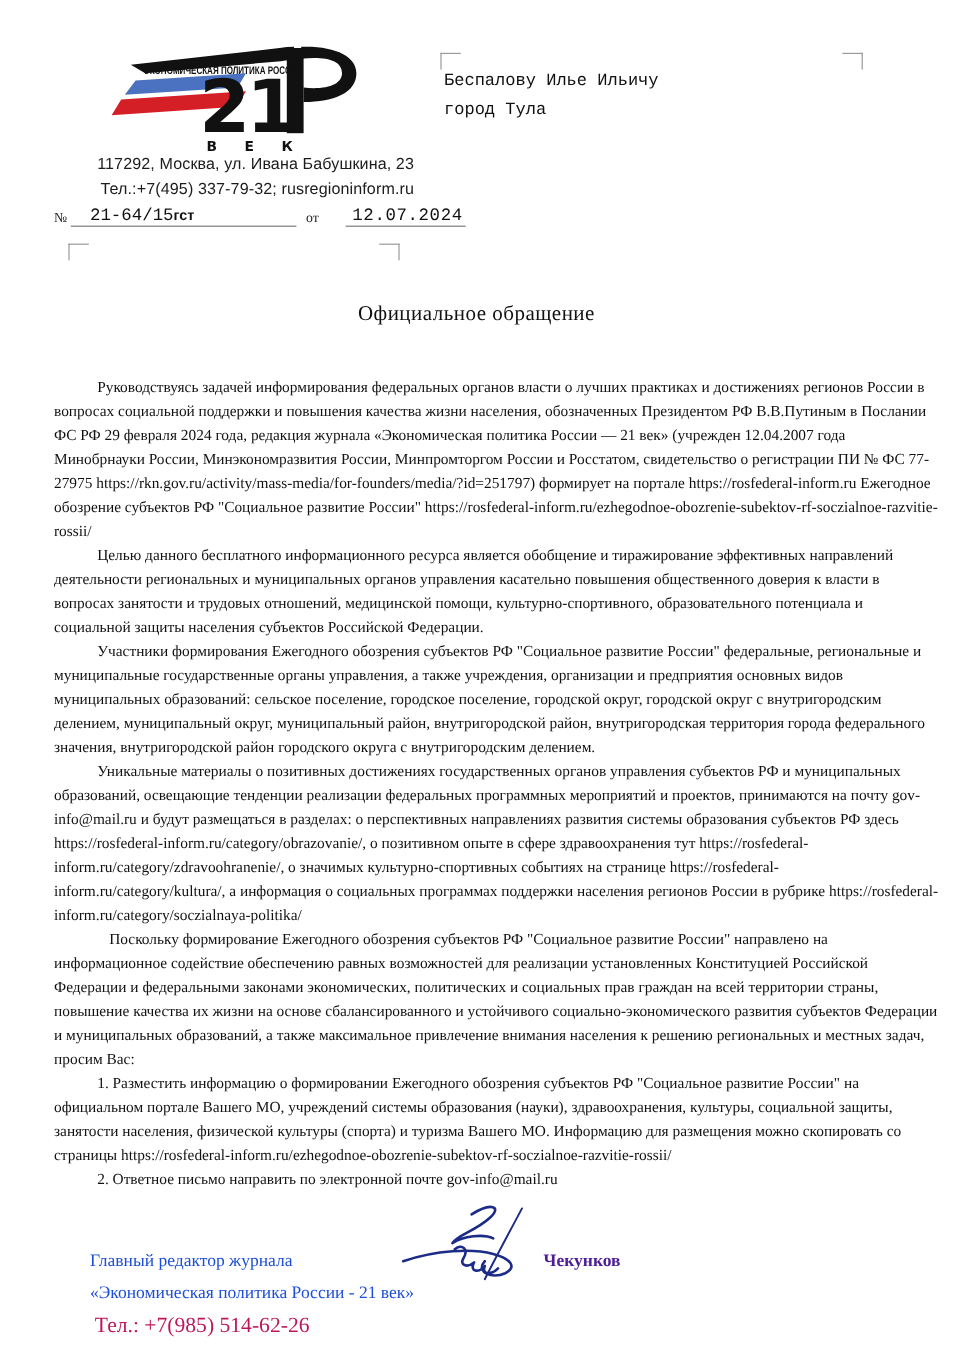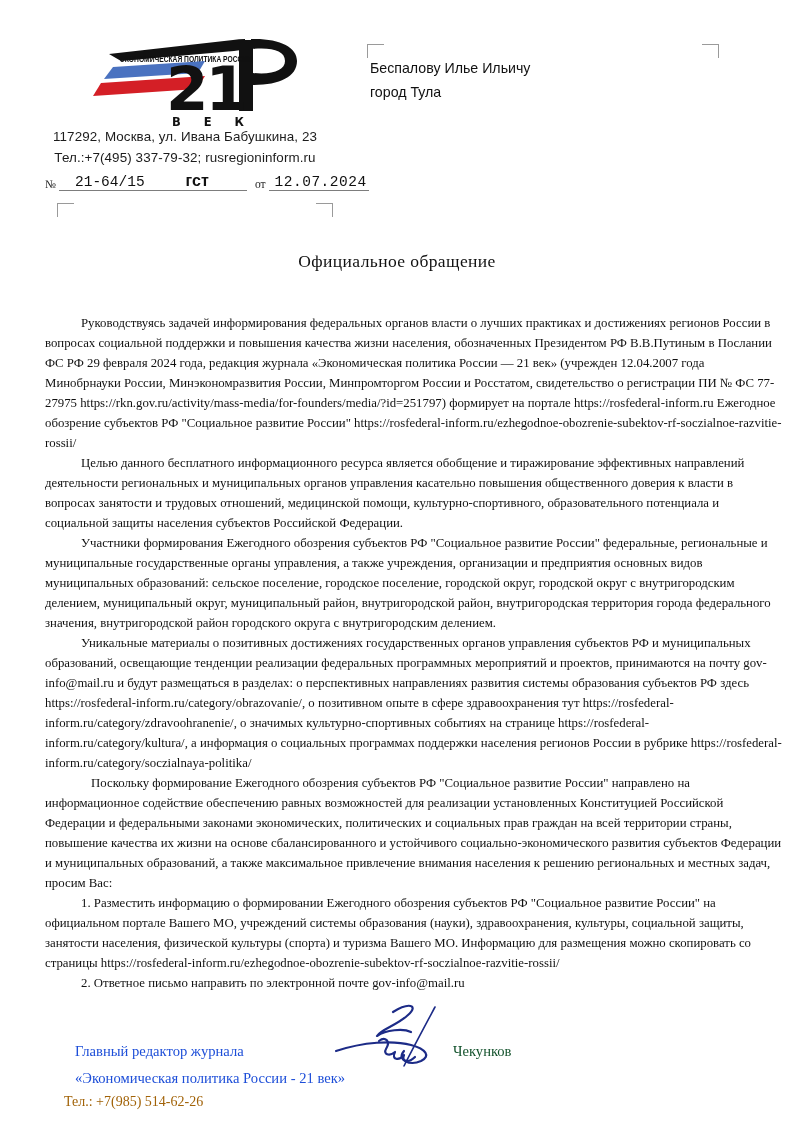--- a/index.html
+++ b/index.html
@@ -3,67 +3,67 @@
 <meta charset="utf-8">
 <style>
   html,body{margin:0;padding:0;background:#ffffff;}
   .page{
     position:relative;width:794px;height:1123px;background:#ffffff;
     font-family:"Liberation Serif",serif;color:#1a1a1a;overflow:hidden;
   }
   
   .logo{position:absolute;left:93px;top:33px;width:215px;height:97px;}
   .addr{
-    position:absolute;left:25px;top:126px;width:320px;text-align:center;
+    position:absolute;left:25px;top:126px;width:320px;text-align:right;
     font-family:"Liberation Sans",sans-serif;font-size:13.4px;line-height:21px;
     color:#1c1c1c;letter-spacing:.1px;white-space:nowrap;
   }
   
   .ref{position:absolute;left:45px;top:172px;display:flex;align-items:flex-end;}
   .ref .lbl{font-size:11.5px;color:#222;padding:0 3px 1px 0;}
   .ref .field{
     border-bottom:1.5px solid #7d7d7d;display:inline-block;
     font-family:"Liberation Mono",monospace;font-size:14.5px;color:#111;
   }
   .ref .f1{width:172px;padding-left:16px;}
-  .ref .f2{width:94px;padding-left:6px;margin-left:0;letter-spacing:.5px;}
-  .ref .suffix{font-family:"Liberation Sans",sans-serif;font-weight:bold;font-size:16px;margin-left:41px;}
+  .ref .f2{width:94px;padding-left:6px;margin-left:19px;letter-spacing:.5px;}
+  .ref .suffix{font-family:"Liberation Sans",sans-serif;font-weight:bold;font-size:12px;}
   
   .mark{position:absolute;width:16px;height:13px;}
   .mark.tl{border-left:1px solid #9a9a9a;border-top:1px solid #9a9a9a;}
   .mark.tr{border-right:1px solid #9a9a9a;border-top:1px solid #9a9a9a;}
   
   .recipient{
     position:absolute;left:370px;top:56px;width:390px;
-    font-family:Liberation Sans, sans-serif;font-size:14.2px;line-height:24px;color:#111;
+    font-family:Liberation Mono, monospace;font-size:14.2px;line-height:24px;color:#111;
   }
   
   .title{
     position:absolute;left:0;top:251px;width:794px;text-align:center;
     font-size:17.5px;letter-spacing:.4px;color:#111;
   }
   
   .body{
     position:absolute;left:45px;top:313px;width:738px;
     font-size:12.8px;line-height:20px;color:#111;
   }
   .body p{margin:0;text-indent:36px;}
   .body p.deep{text-indent:46px;font-family:Liberation Serif, serif;}
   
   .sig-left{
     position:absolute;left:75px;top:1038px;width:330px;
     font-size:14.6px;line-height:27px;color:#1d4ed8;
   }
   .sig-right{
     position:absolute;left:453px;top:1038px;width:250px;
-    font-size:14.6px;line-height:27px;color:#14532d;
+    font-size:14.6px;line-height:27px;color:#4c1d95;font-weight:bold;
   }
   .sig-ink{position:absolute;left:333px;top:1000px;width:150px;height:92px;}
   .phone{
-    position:absolute;left:64px;top:1094px;font-size:14px;color:#a16207;
+    position:absolute;left:79px;top:1094px;font-size:18px;color:#be185d;
   }
 </style>
 </head>
 <body>
 
 <div class="page">
 
   <svg class="logo" viewBox="0 0 215 97">
     <g>
       <path d="M16 21 L140 7 Q146 6 152 6 L152 17 Q146 17 141 18 L28 28 Z" fill="#111"></path>

